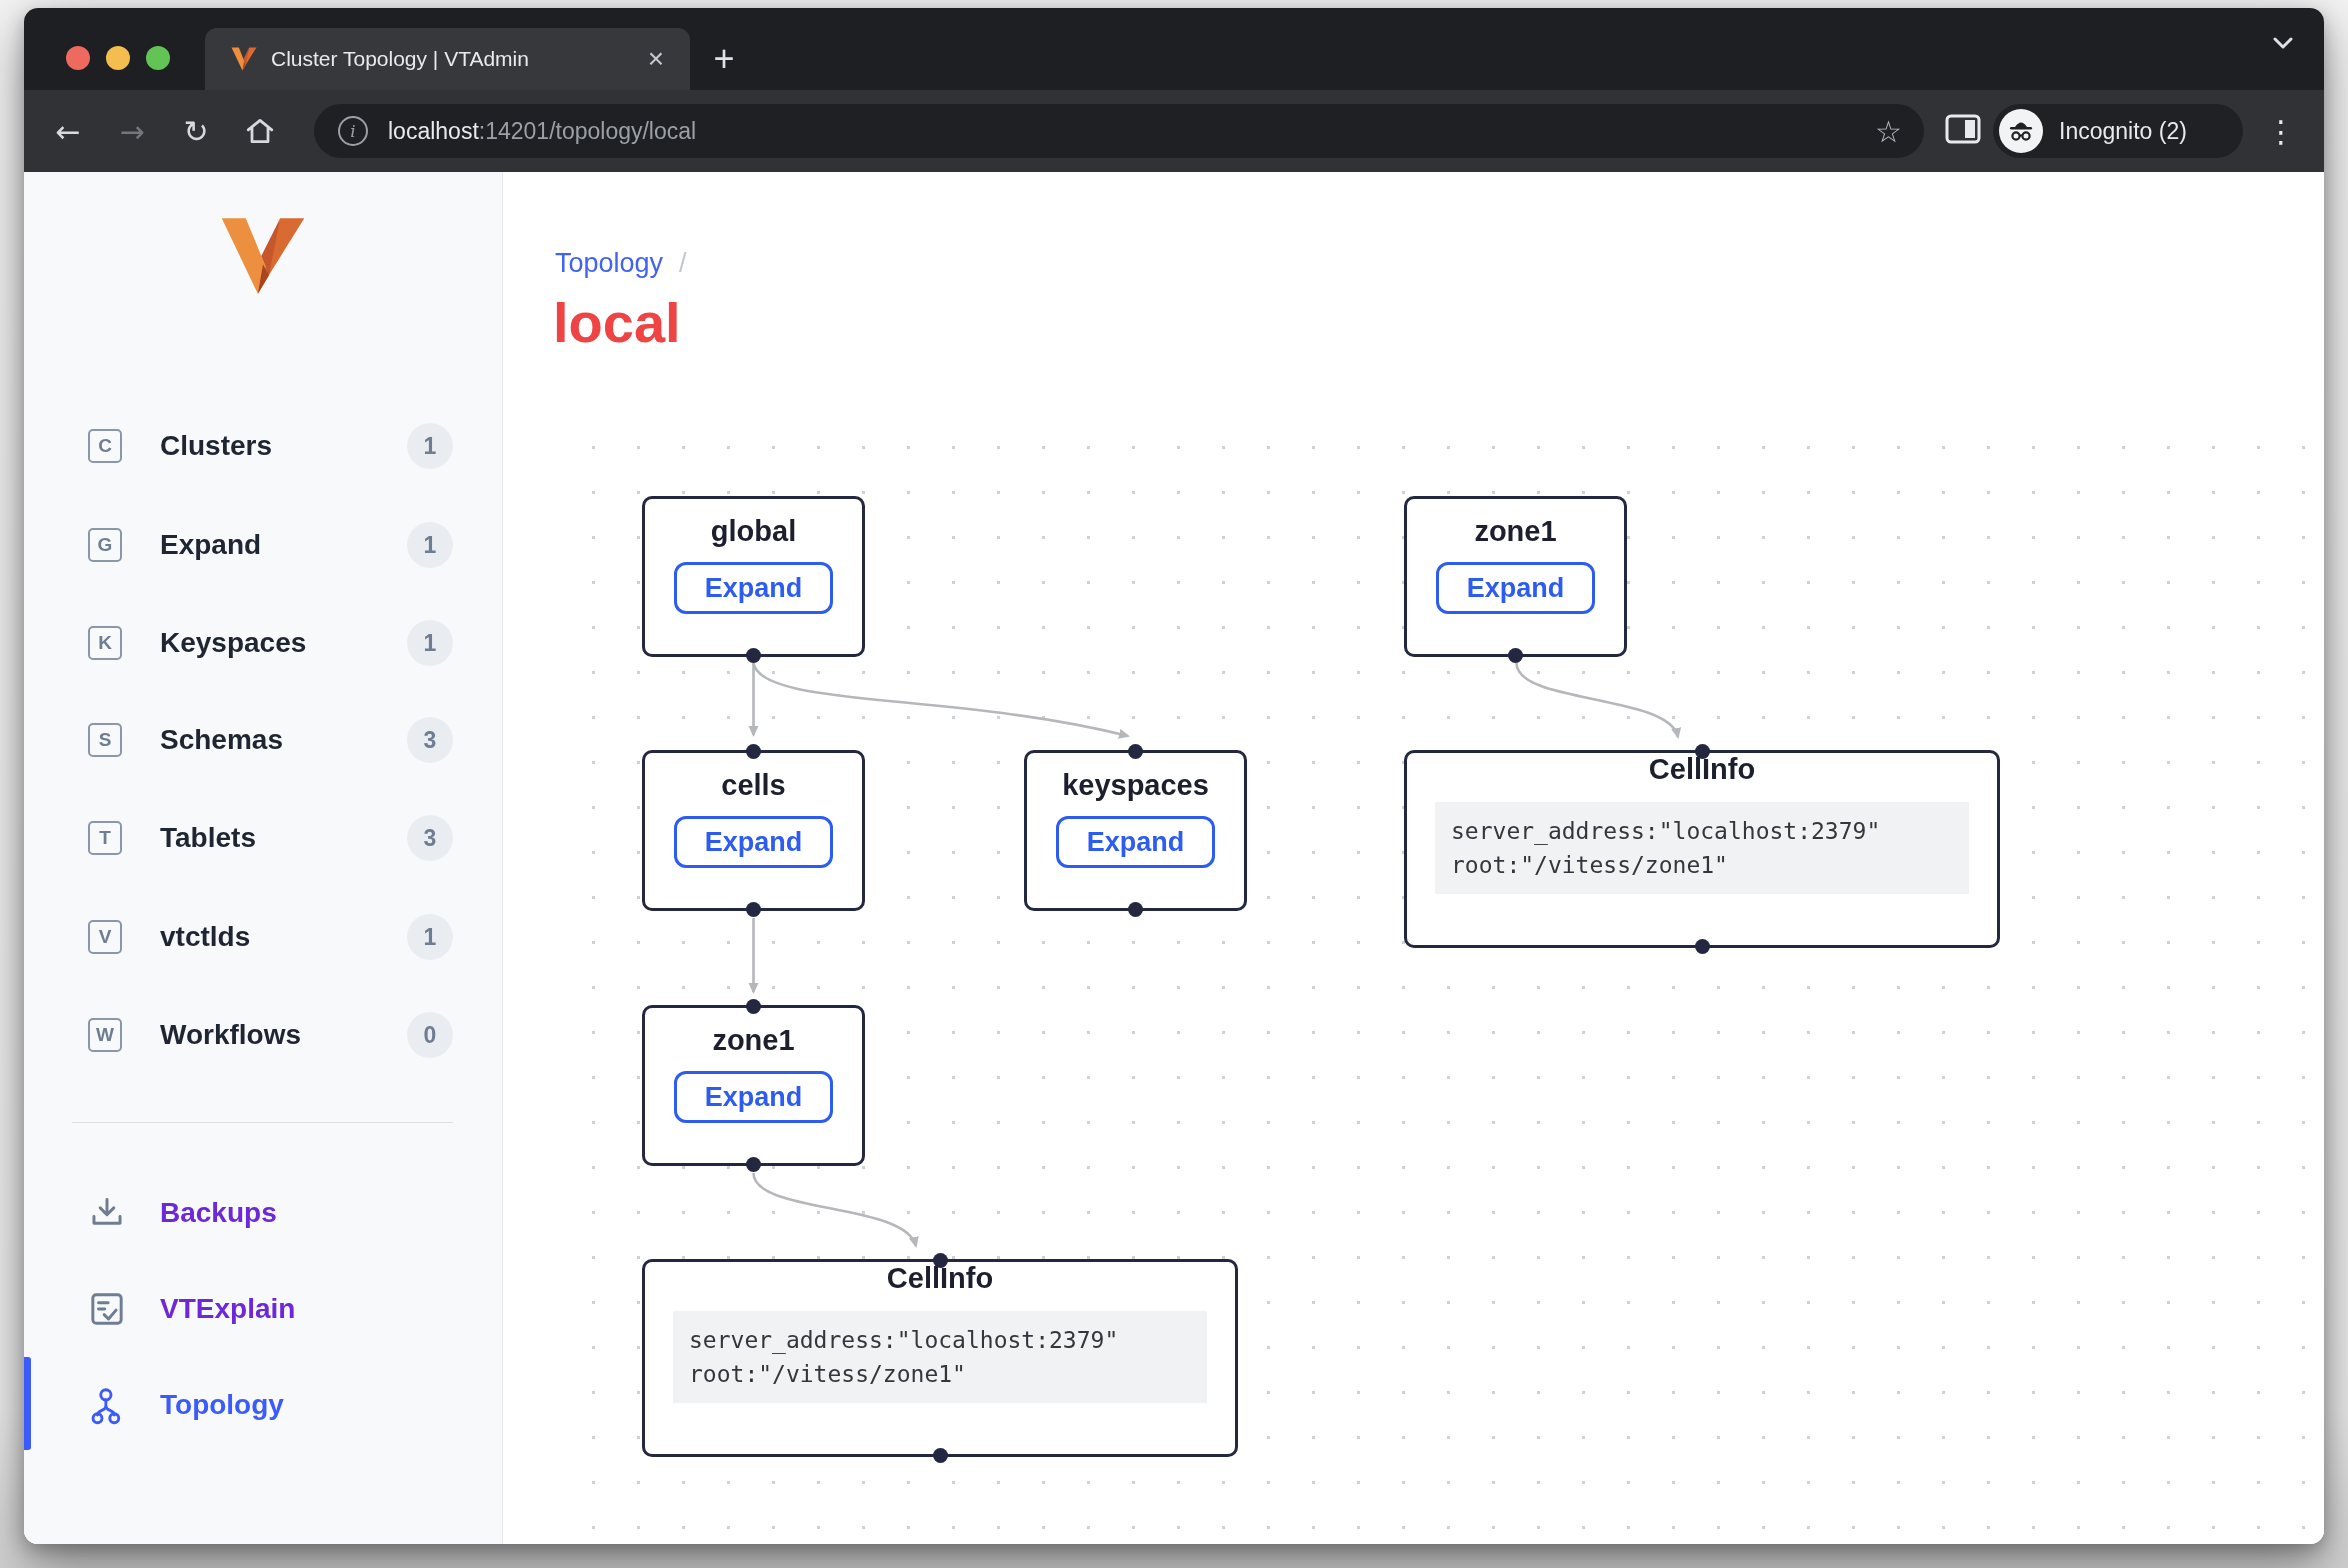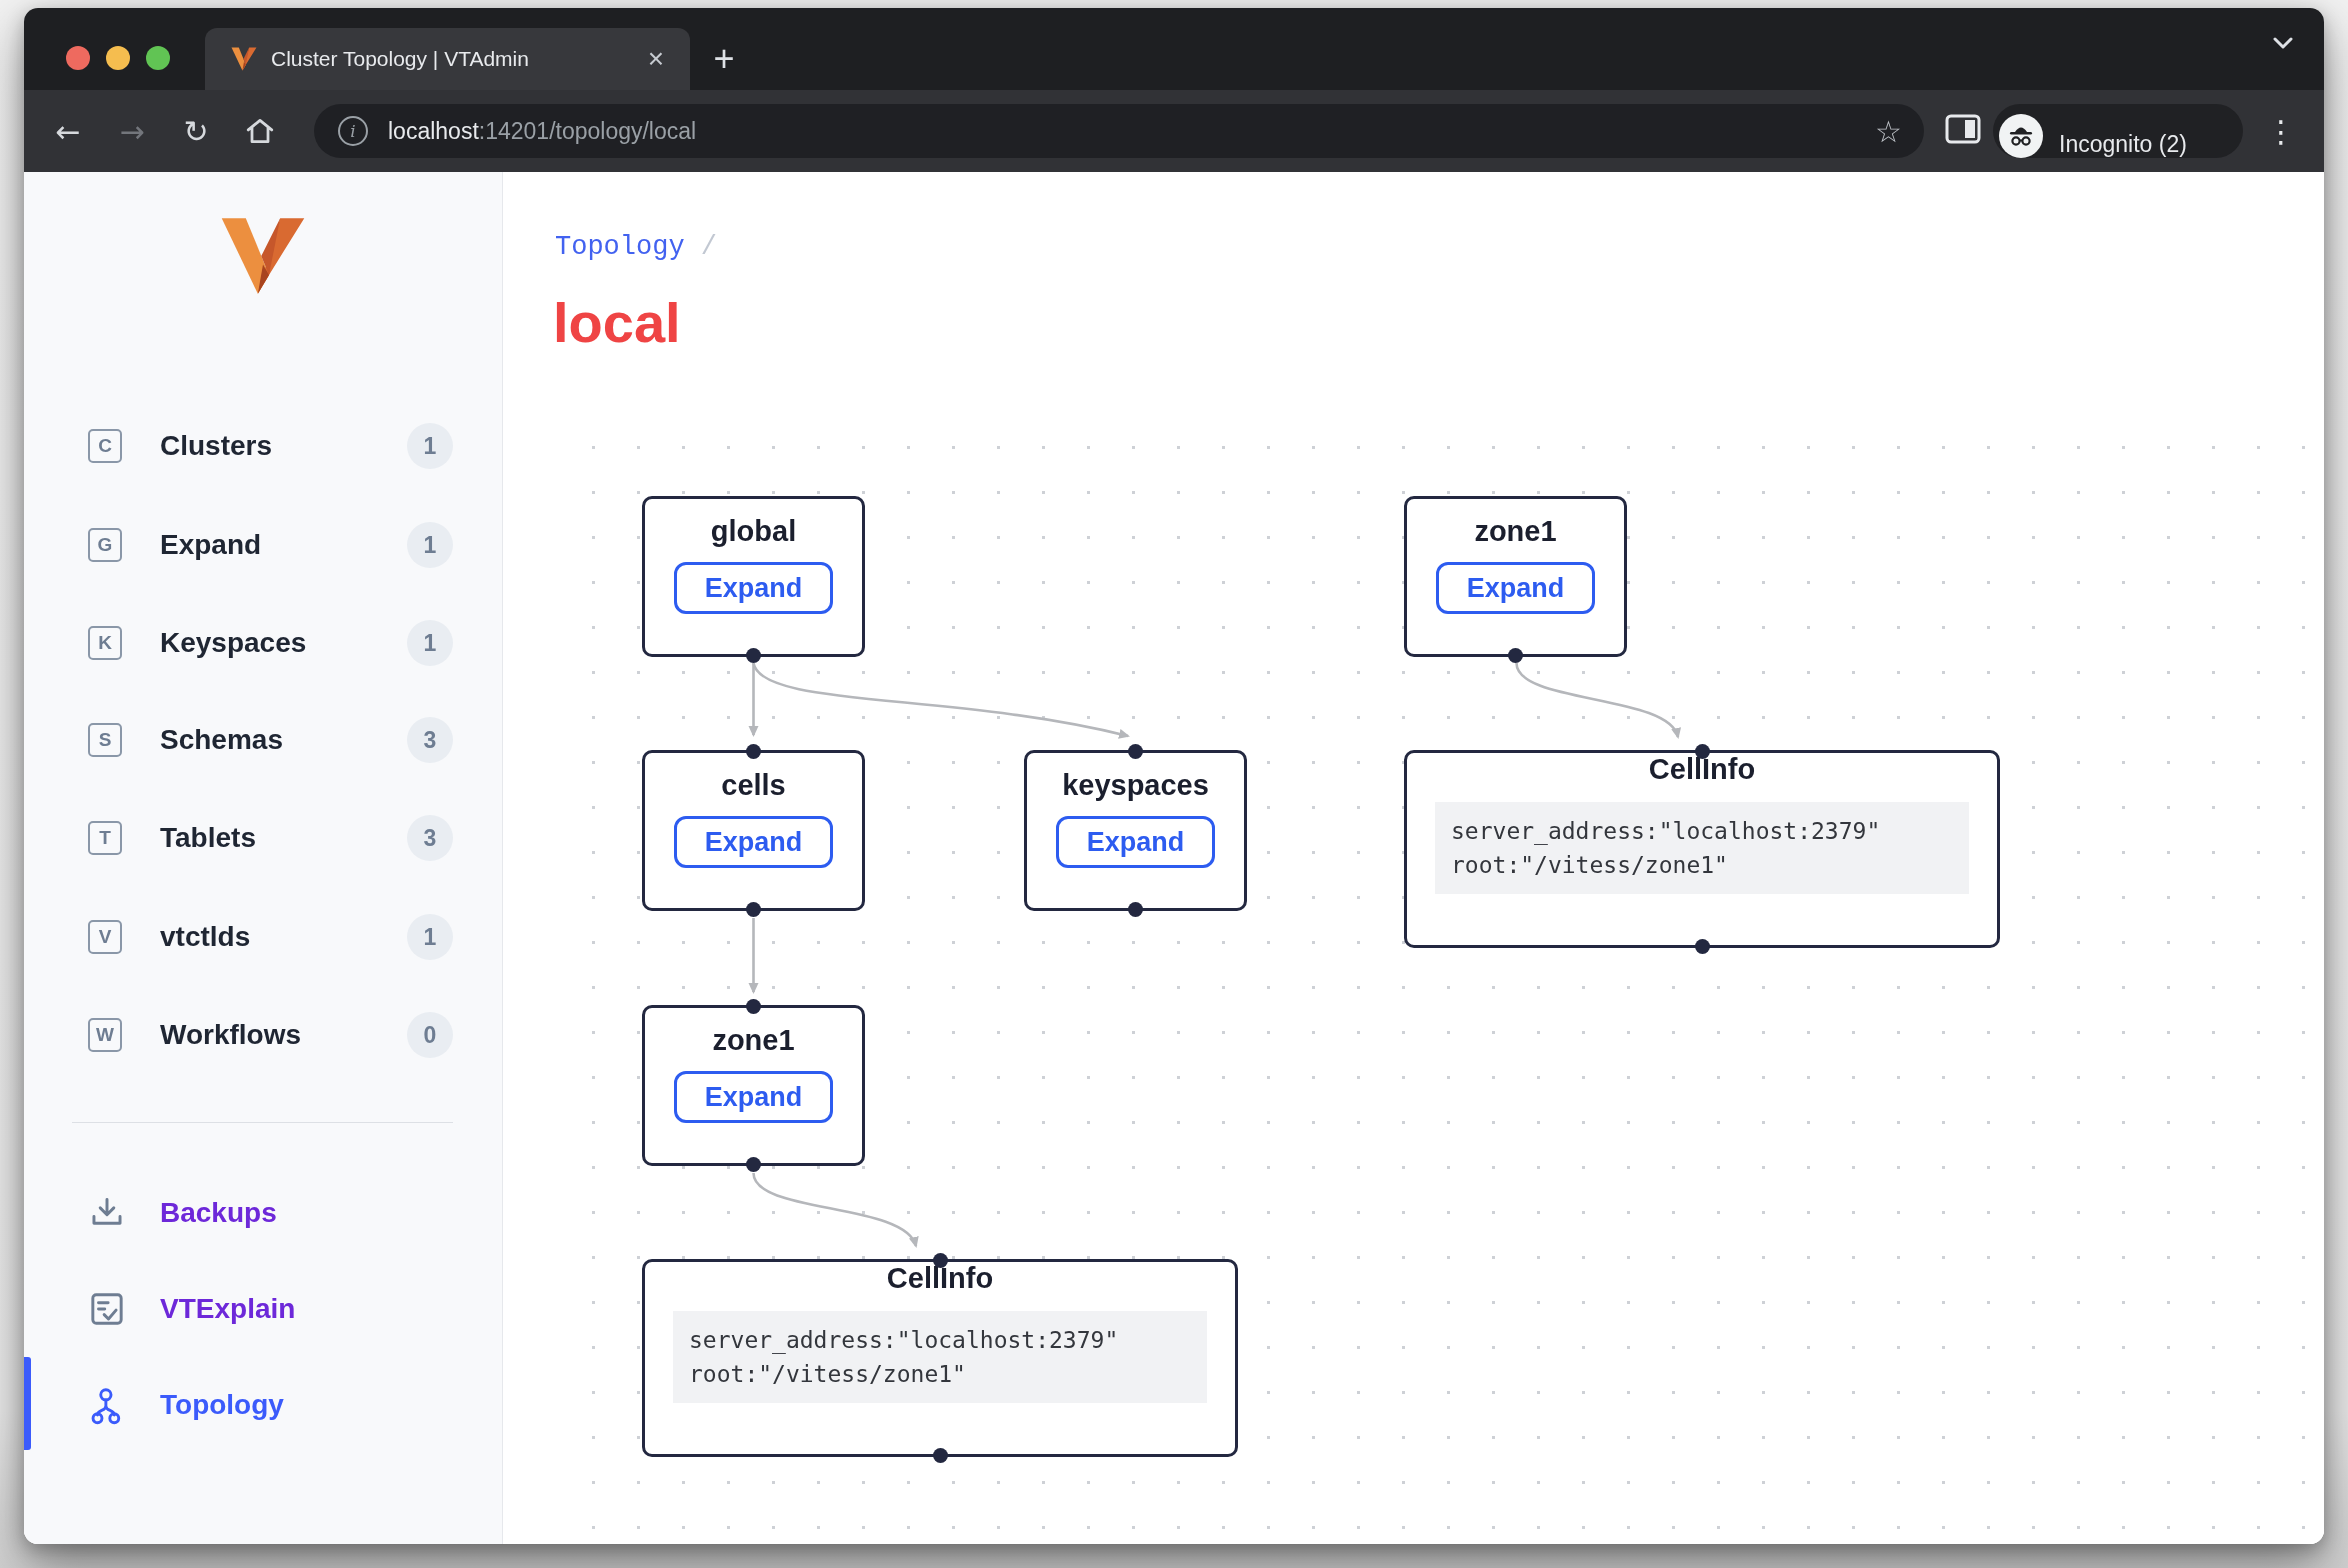--- a/index.html
+++ b/index.html
@@ -30,21 +30,21 @@
   .omnibox{margin-left:32px;width:1610px;height:54px;background:#1f2024;border-radius:27px;
     display:flex;align-items:center;padding:0 22px 0 24px;box-sizing:border-box;}
   .info-badge{width:26px;height:26px;border:2px solid #9aa0a6;border-radius:50%;color:#9aa0a6;
     font-size:17px;font-style:italic;font-family:"DejaVu Serif",serif;display:flex;align-items:center;justify-content:center;flex:none;}
   .url{margin-left:20px;font-size:23px;flex:1;white-space:nowrap;overflow:hidden;}
   .url .host{color:#e8eaed;}
   .url .rest{color:#9aa0a6;}
   .star{font-family:"DejaVu Sans",sans-serif;font-size:30px;color:#bdc1c6;flex:none;}
   .sidepanel{margin-left:21px;flex:none;}
   .incog-pill{margin-left:12px;width:250px;height:54px;background:#202124;border-radius:27px;
-    display:flex;align-items:flex-end;padding:0 6px;box-sizing:border-box;flex:none;}
+    display:flex;align-items:center;padding:0 6px;box-sizing:border-box;flex:none;}
   .incog-circle{width:44px;height:44px;border-radius:50%;background:#f1f3f4;display:flex;align-items:center;justify-content:center;flex:none;}
   .incog-label{color:#e8eaed;font-size:23px;margin-left:16px;}
   .menu-dots{margin-left:20px;width:36px;text-align:center;font-family:"DejaVu Sans",sans-serif;
     font-size:30px;color:#e8eaed;letter-spacing:0;}
 
   
   .content{display:flex;height:1372px;background:#fff;}
   .sidebar{width:478px;background:#f8f9fb;border-right:1px solid #e6e8ec;position:relative;flex:none;}
   .main{flex:1;position:relative;background:#fff;}
 
@@ -58,21 +58,21 @@
   .count-badge{position:absolute;left:383px;width:46px;height:46px;border-radius:50%;background:#e9edf2;
     display:flex;align-items:center;justify-content:center;font-size:23px;font-weight:700;color:#6e7d92;}
   .divider{position:absolute;left:48px;top:950px;width:381px;height:0;border-top:1px solid #dde0e5;}
   .foot-item{position:absolute;left:0;width:100%;height:54px;display:flex;align-items:center;cursor:pointer;}
   .foot-icon{position:absolute;left:66px;width:34px;height:36px;}
   .foot-label{position:absolute;left:136px;font-size:28px;font-weight:700;color:#6d28d9;}
   .foot-item.active .foot-label{color:#3b5bfb;}
   .active-bar{position:absolute;left:0;top:1185px;width:7px;height:93px;background:#3b5bfb;border-radius:0 3px 3px 0;}
 
   
-  .breadcrumb{position:absolute;left:52px;top:60px;font-family:Liberation Mono, monospace;font-size:27px;}
+  .breadcrumb{position:absolute;left:52px;top:76px;font-family:Liberation Sans, sans-serif;font-size:27px;}
   .breadcrumb a{color:#4262f0;text-decoration:none;cursor:pointer;}
   .breadcrumb .sep{color:#c2c8d2;margin-left:16px;}
   .page-title{position:absolute;left:50px;top:118px;font-family:Liberation Sans, sans-serif;
     font-size:56px;font-weight:700;color:#ef4444;}
 
   
   .canvas{position:absolute;left:50px;top:270px;right:0;bottom:0;
     background-image:radial-gradient(circle,#ced1d6 1.8px,transparent 1.9px);
     background-size:45px 45px;background-position:18px 28px;}
   .edges{position:absolute;left:0;top:0;pointer-events:none;}

